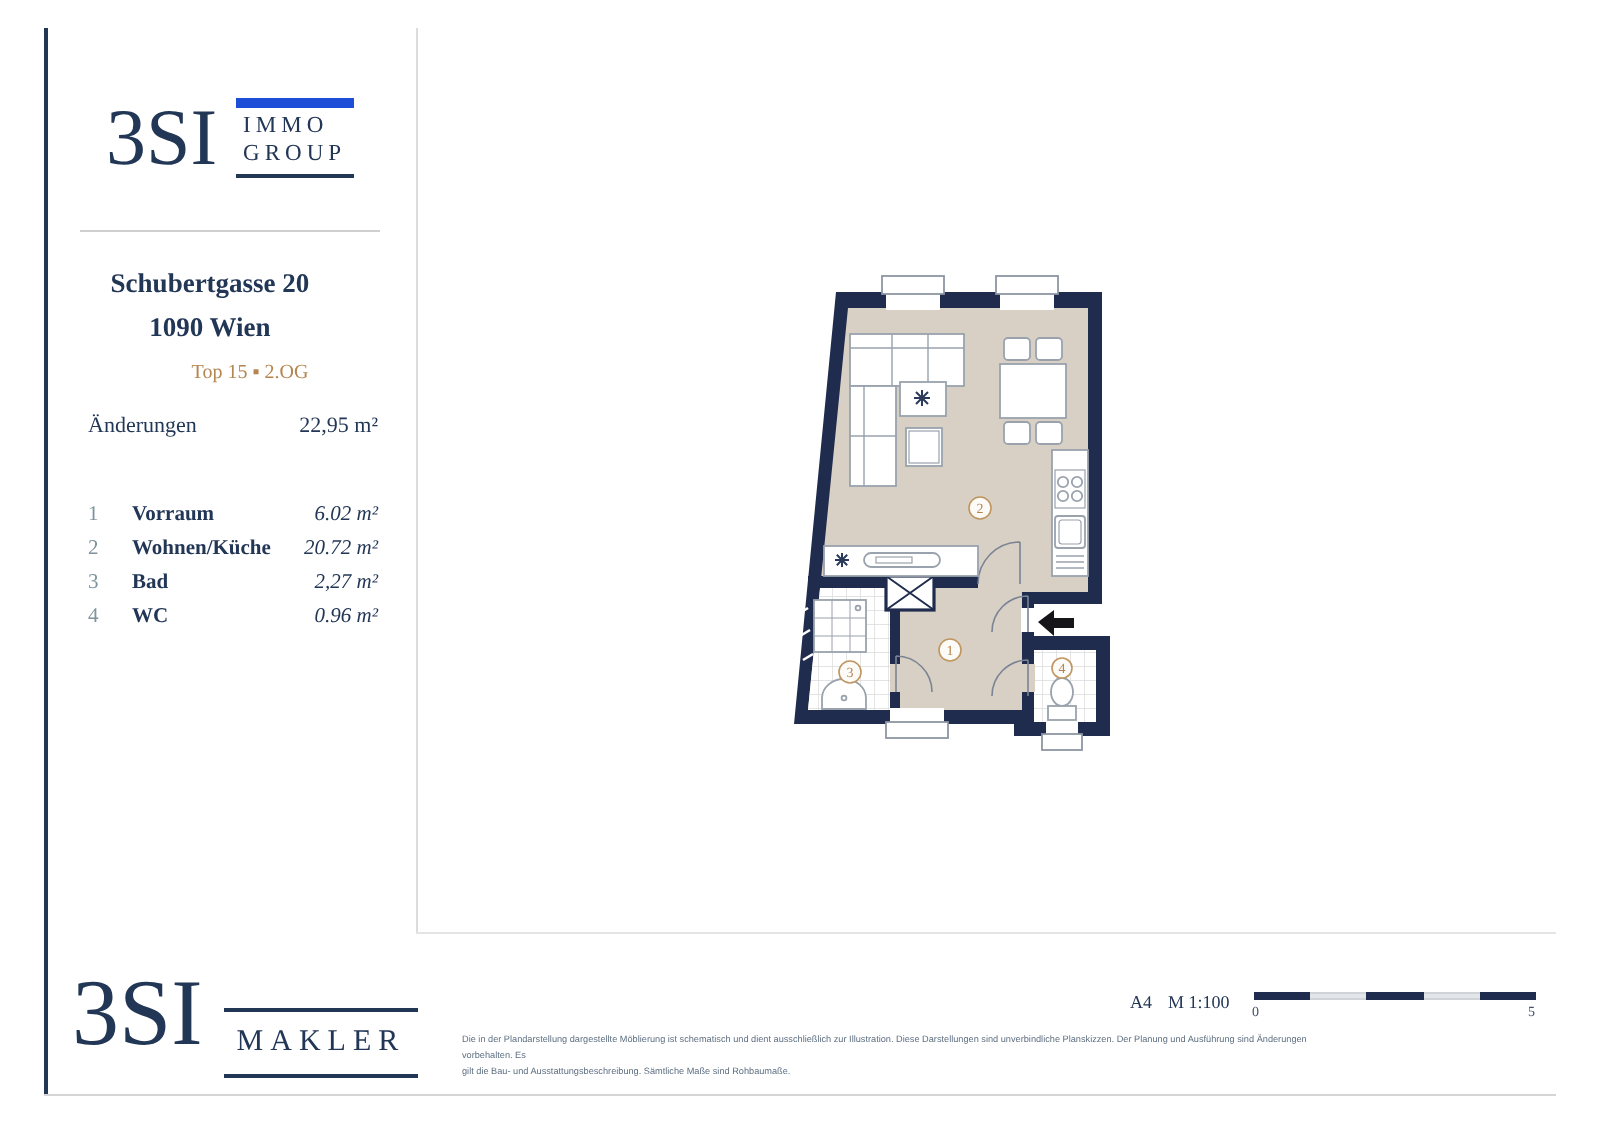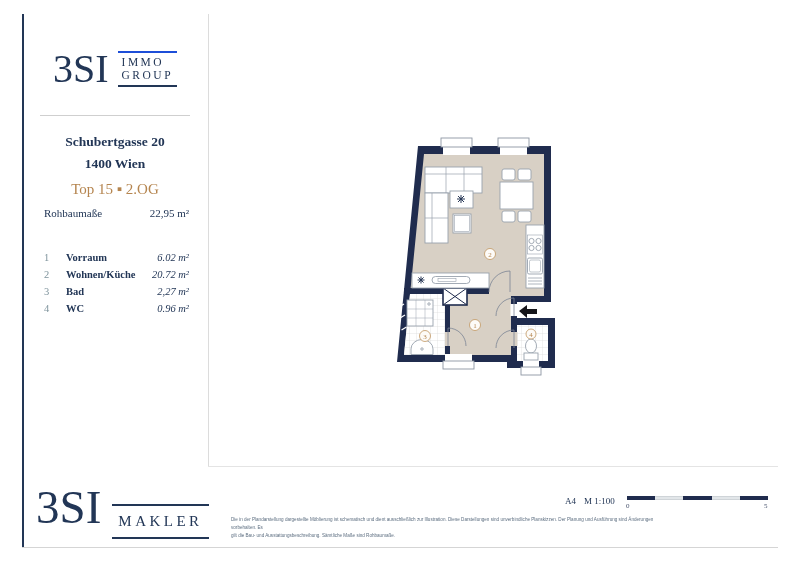--- a/index.html
+++ b/index.html
@@ -10,24 +10,24 @@
   
   .edge-left{position:absolute;left:22px;top:14px;width:2px;height:533px;background:#223656;}
   .divider-v{position:absolute;left:208px;top:14px;width:1px;height:452px;background:#dcdcdc;}
   .divider-footer{position:absolute;left:208px;top:466px;width:570px;height:1px;background:#e4e4e4;}
   .edge-bottom{position:absolute;left:22px;top:547px;width:756px;height:1px;background:#d5d5d5;}
   .divider-sidebar{position:absolute;left:40px;top:115px;width:150px;height:1px;background:#cfcfcf;}
 
   
   .logo{position:absolute;left:22px;top:38px;width:186px;height:62px;display:flex;align-items:center;justify-content:center;gap:9px;}
   .logo .brand{font-size:40px;line-height:1;color:#223656;}
-  .logo .sub{border-top:2px solid #1d4ed8;border-bottom:2px solid #223656;padding:3px 4px;text-align:left;}
+  .logo .sub{border-top:5px solid #1d4ed8;border-bottom:2px solid #223656;padding:3px 4px;text-align:left;}
   .logo .sub div{font-size:11.5px;letter-spacing:2.5px;line-height:1.15;color:#223656;}
-  .address{position:absolute;left:22px;top:131px;width:186px;text-align:center;font-weight:bold;font-size:13.5px;line-height:22px;color:#223656;}
-  .unit{position:absolute;left:22px;top:181px;width:186px;text-align:center;font-size:15px;color:#b5854f;}
+  .address{position:absolute;left:12px;top:131px;width:186px;text-align:center;font-weight:bold;font-size:13.5px;line-height:22px;color:#223656;}
+  .unit{position:absolute;left:32px;top:181px;width:186px;text-align:center;font-size:10px;color:#b5854f;}
   .area-row{position:absolute;left:44px;top:207px;width:145px;display:flex;justify-content:space-between;font-size:11px;color:#223656;}
   .rooms{position:absolute;left:44px;top:252px;width:145px;font-size:10.5px;}
   .room-row{display:flex;align-items:baseline;height:17px;}
   .room-row .nr{width:22px;color:#7e939c;}
   .room-row .nm{flex:1;color:#223656;font-weight:bold;}
   .room-row .ar{color:#223656;font-style:italic;}
 
   
   .plan{position:absolute;left:388px;top:130px;width:200px;height:260px;}
 
@@ -58,27 +58,27 @@
 <div class="logo">
   <div class="brand">3SI</div>
   <div class="sub">
     <div>IMMO</div>
     <div>GROUP</div>
   </div>
 </div>
 
 <div class="address">
   <div>Schubertgasse 20</div>
-  <div>1400 Wien</div>
+  <div>1090 Wien</div>
 </div>
 
 <div class="unit">Top 15 ▪ 2.OG</div>
 
 <div class="area-row">
-  <span>Rohbaumaße</span>
+  <span>Änderungen</span>
   <span>22,95 m²</span>
 </div>
 
 <div class="rooms">
   <div class="room-row">
     <span class="nr">1</span>
     <span class="nm">Vorraum</span>
     <span class="ar">6.02 m²</span>
   </div>
   <div class="room-row">

